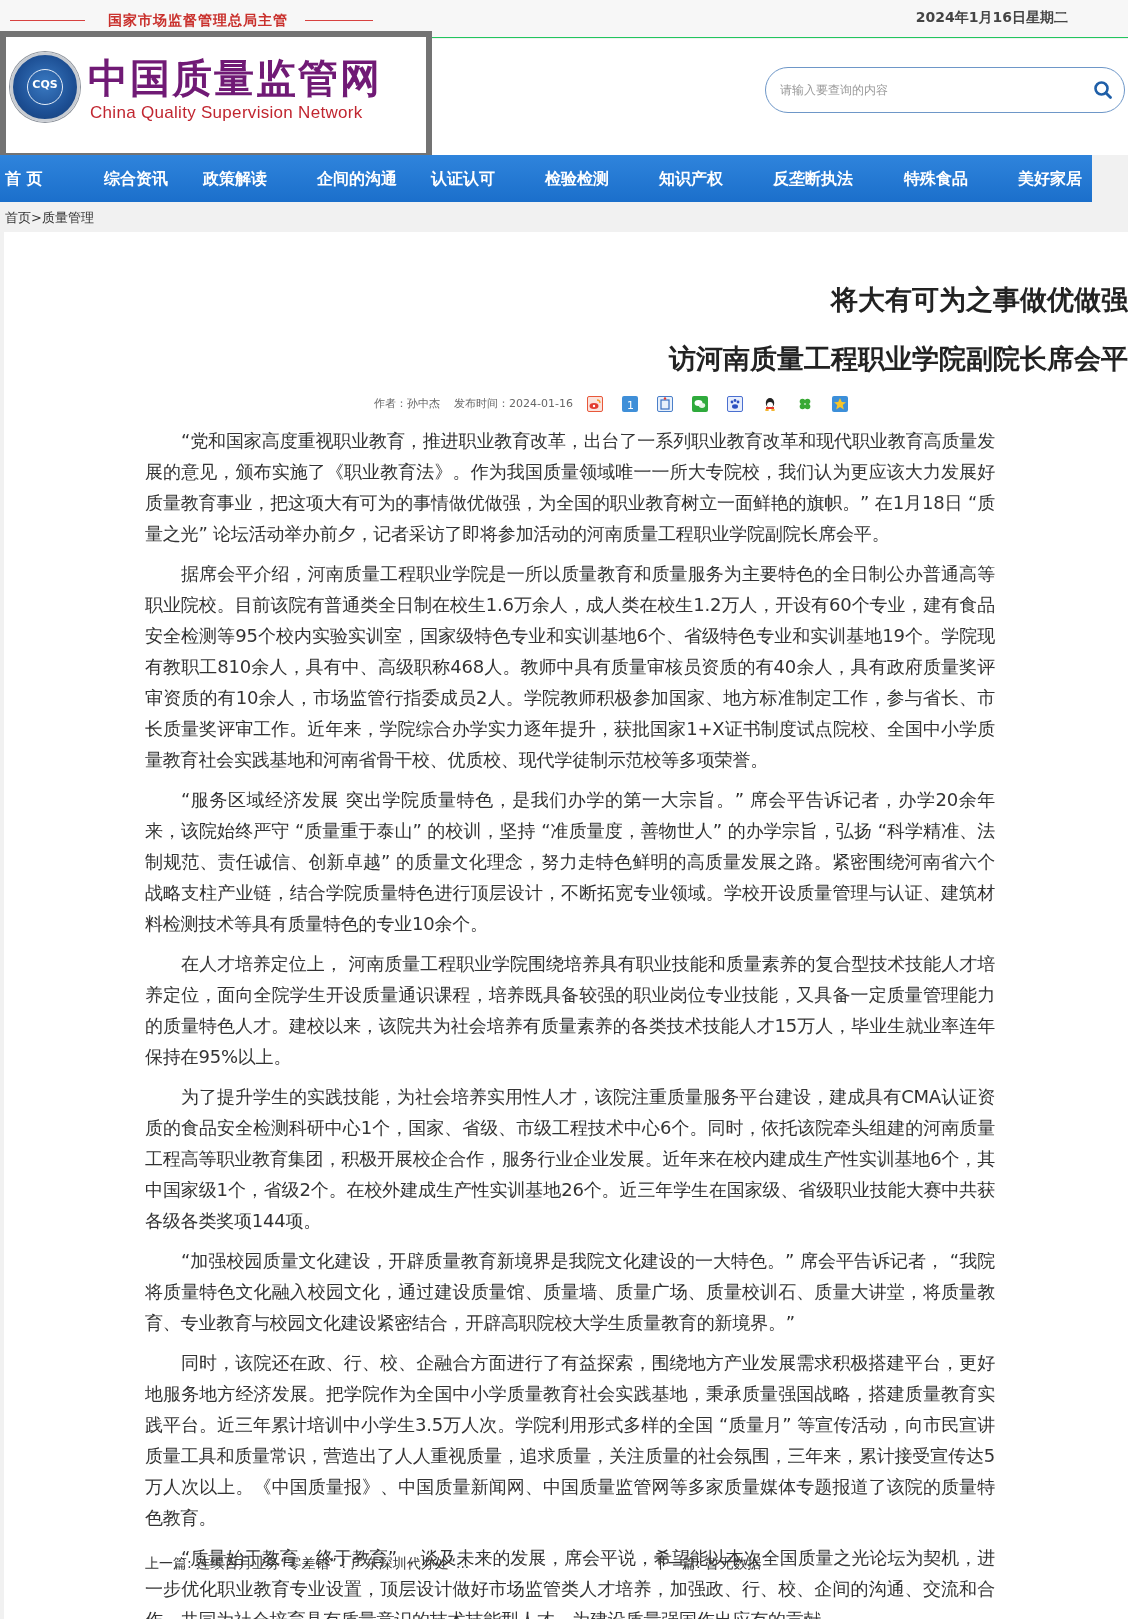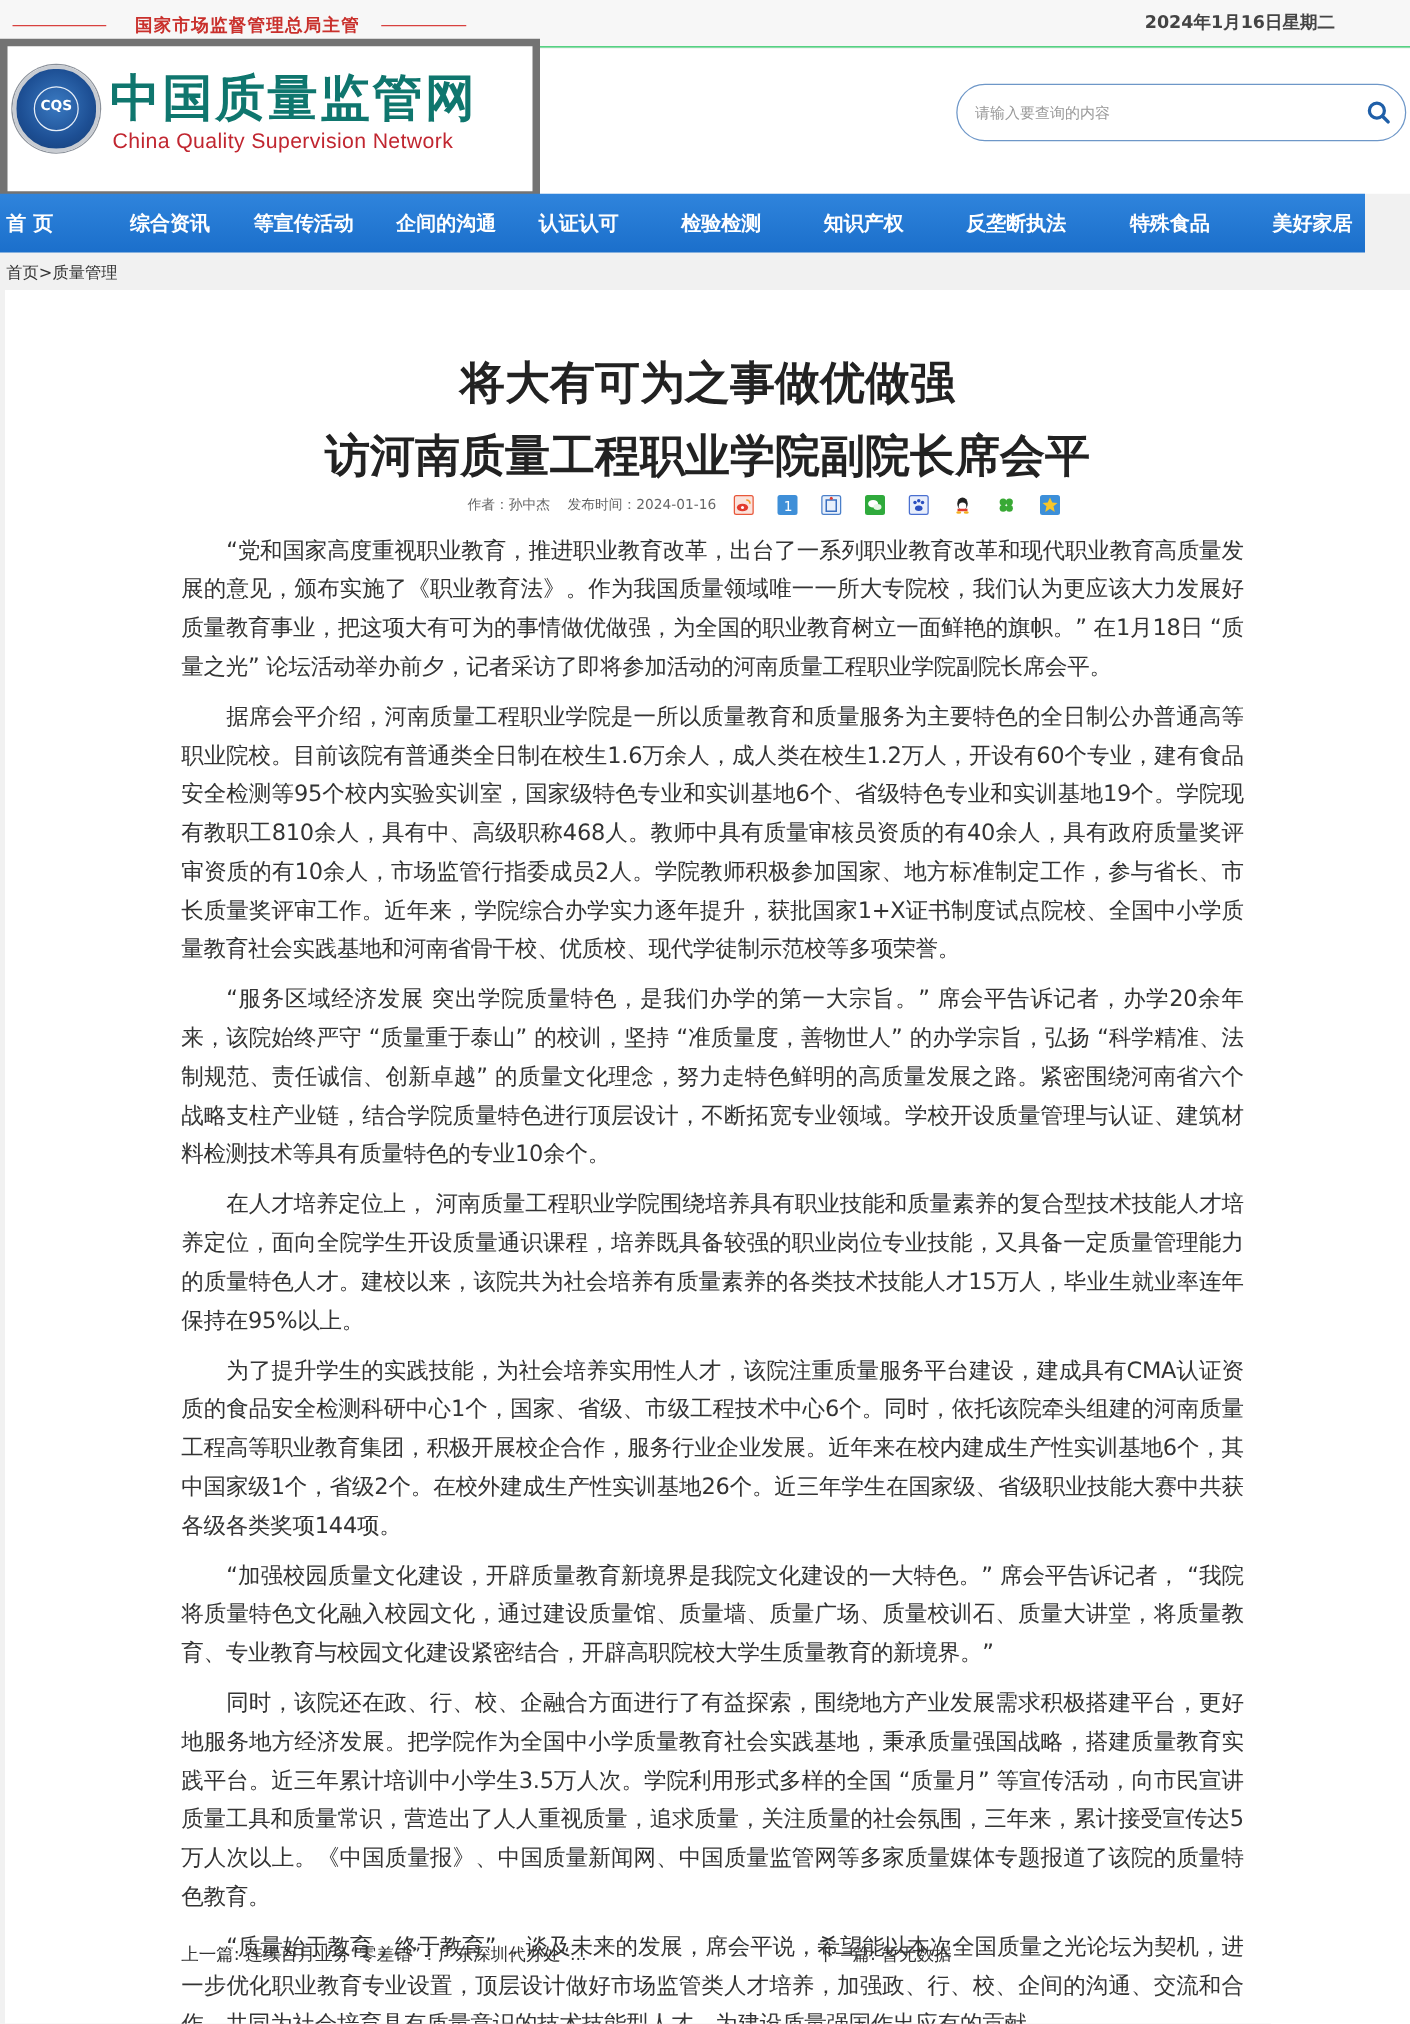--- a/index.html
+++ b/index.html
@@ -13,39 +13,39 @@
     .topbar .line.l2 { left: 305px; width: 68px; }
     .topbar .supervisor { position: absolute; left: 108px; top: 12px; font-size: 14px; font-weight: bold; color: #c9302c; letter-spacing: 1px; }
     .topbar .date { position: absolute; right: 60px; top: 9px; font-size: 14px; color: #444; font-weight: bold; }
 
     
     .header { position: absolute; left: 0; top: 39px; width: 1128px; height: 116px; background: #fff; }
     .logo-frame { position: absolute; left: 0; top: -8px; width: 432px; height: 128px; border: 6px solid #737373; background: #fff; }
     .logo-emblem { position: absolute; left: 4px; top: 15px; width: 70px; height: 70px; border-radius: 50%; background: radial-gradient(circle at 50% 45%, #3a7ac2 0%, #1d4f94 60%, #143a70 100%); border: 3px solid #c8ccd2; box-shadow: 0 0 0 1px #8a9099; }
     .logo-emblem .ring { position: absolute; left: 14px; top: 14px; width: 36px; height: 36px; border-radius: 50%; border: 1.5px solid #e6eef8; }
     .logo-emblem .cqs { position: absolute; left: 0; top: 23px; width: 64px; text-align: center; font-size: 11px; color: #fff; font-weight: bold; font-family: "DejaVu Sans", sans-serif; }
-    .logo-cn { position: absolute; left: 82px; top: 14px; font-size: 40px; font-weight: bold; color: #0f766e; letter-spacing: 2px; font-family: "DejaVu Sans", sans-serif; }
+    .logo-cn { position: absolute; left: 82px; top: 14px; font-size: 40px; font-weight: bold; color: #701a75; letter-spacing: 2px; font-family: "DejaVu Sans", sans-serif; }
     .logo-en { position: absolute; left: 84px; top: 66px; font-size: 17px; color: #c12630; font-family: "Liberation Sans", sans-serif; letter-spacing: 0.3px; }
 
     .search { position: absolute; left: 765px; top: 28px; width: 360px; height: 46px; border: 1.5px solid #6e97c8; border-radius: 23px; background: #fff; }
     .search input { position: absolute; left: 14px; top: 10px; width: 300px; height: 24px; border: none; outline: none; font-size: 12px; color: #999; background: transparent; font-family: "DejaVu Sans", sans-serif; }
     .search input::placeholder { color: #999; }
     .search .icon { position: absolute; right: 10px; top: 11px; width: 22px; height: 22px; }
 
     
     .nav { position: absolute; left: 0; top: 155px; width: 1092px; height: 47px; background: linear-gradient(#2f84dc, #1b6fcb); display: flex; align-items: center; }
     .nav a { display: block; color: #fff; font-weight: bold; font-size: 16px; text-decoration: none; position: absolute; top: 14px; font-family: "DejaVu Sans", sans-serif; }
 
     
     .breadcrumb { position: absolute; left: 5px; top: 209px; font-size: 13px; color: #333; }
     .breadcrumb a { color: #333; text-decoration: none; }
 
     
     .article { position: absolute; left: 4px; top: 232px; width: 1124px; height: 1387px; background: #fff; }
-    .title { position: absolute; left: 0; width: 1124px; text-align: center; font-size: 36px; color: #222; font-family: "DejaVu Sans", sans-serif; }
+    .title { position: absolute; left: 0; width: 1124px; text-align: right; font-size: 27px; color: #222; font-family: "DejaVu Sans", sans-serif; }
     .title.t1 { top: 50px; }
     .title.t2 { top: 109px; }
 
     .meta { position: absolute; left: 370px; top: 164px; font-size: 11px; color: #666; display: flex; align-items: flex-start; }
     .meta span { margin-right: 14px; }
     .share { display: flex; gap: 5px; margin-left: 0; }
     .share .si { width: 16px; height: 16px; border-radius: 2px; display: inline-block; position: relative; }
 
     .body { position: absolute; left: 141px; top: 193px; width: 850px; }
     .body p { font-size: 18px; line-height: 31px; color: #333; text-indent: 2em; margin-bottom: 9px; text-align: justify; font-family: "DejaVu Sans", sans-serif; letter-spacing: -0.2px; }
@@ -82,21 +82,21 @@
         <circle cx="9.5" cy="9.5" r="6" fill="none" stroke="#1f5fa8" stroke-width="2.6"></circle>
         <line x1="14" y1="14" x2="18.5" y2="18.5" stroke="#1f5fa8" stroke-width="2.8" stroke-linecap="round"></line>
       </svg>
     </span>
   </div>
 </div>
 
 <nav class="nav">
   <a style="left:5px">首 页</a>
   <a style="left:104px">综合资讯</a>
-  <a style="left:203px">等宣传活动</a>
+  <a style="left:203px">政策解读</a>
   <a style="left:317px">企间的沟通</a>
   <a style="left:431px">认证认可</a>
   <a style="left:545px">检验检测</a>
   <a style="left:659px">知识产权</a>
   <a style="left:773px">反垄断执法</a>
   <a style="left:904px">特殊食品</a>
   <a style="left:1018px">美好家居</a>
 </nav>
 
 <div class="breadcrumb">

